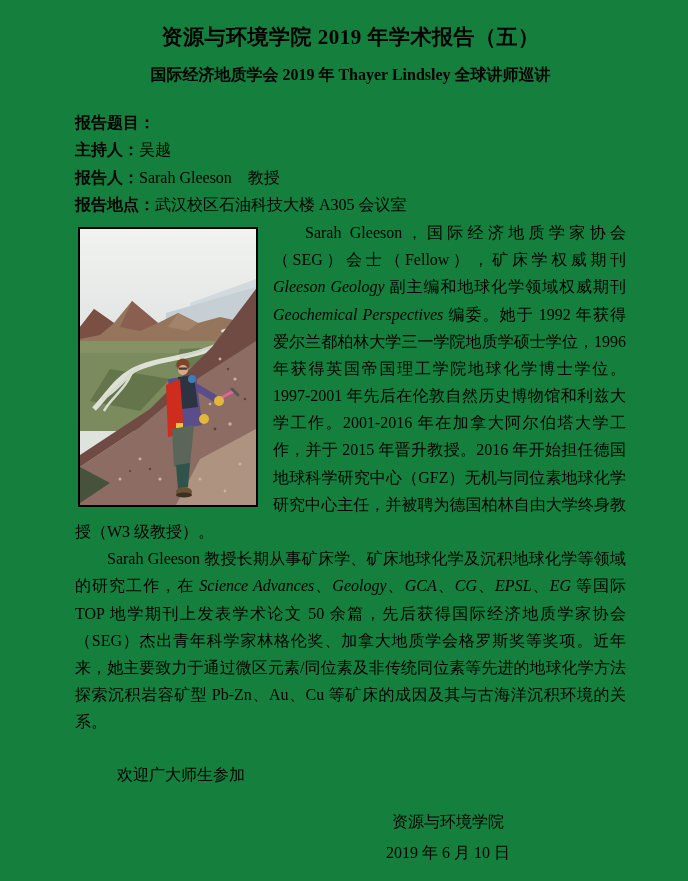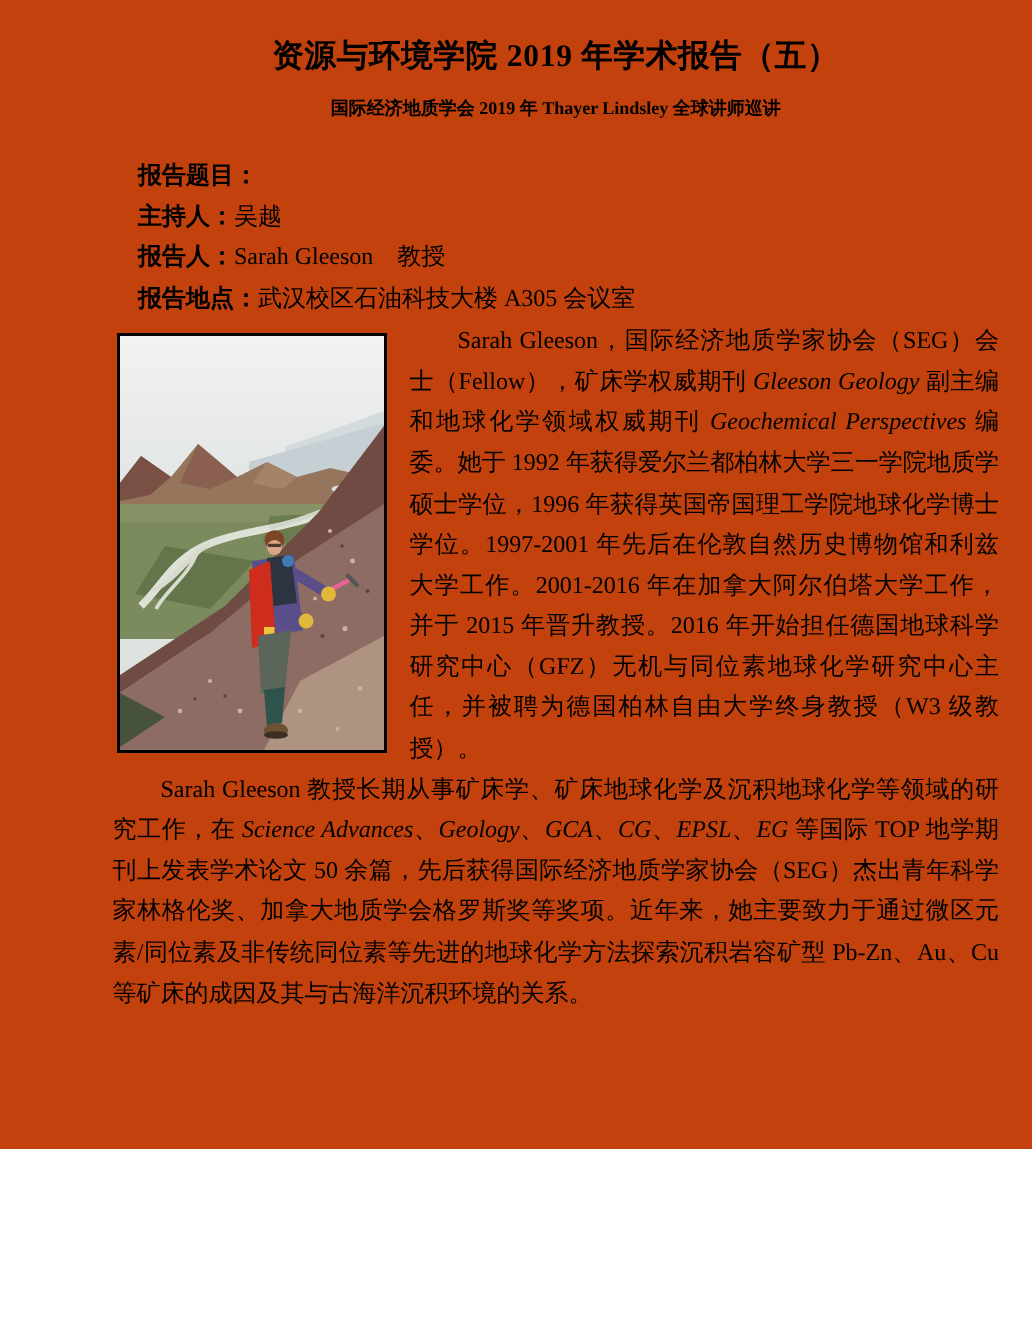--- a/index.html
+++ b/index.html
@@ -1,43 +1,43 @@
 <!DOCTYPE html>
 <html><head>
 <meta charset="utf-8">
 <style>
   html,body{margin:0;padding:0;background:#ffffff;}
   .page{
     position:relative;
-    width:688px;height:766px;
+    width:688px;height:881px;
     box-sizing:border-box;
-    padding:16px 22px 0 75px;
-    background:#c2410c;
+    padding:16px 62px 0 75px;
+    background:#15803d;
     color:#000;
     font-family:"Liberation Serif","DejaVu Serif",serif;
     font-size:16px;
     overflow:hidden;
   }
   .title{
     margin:6px 0 0 0;
     font-size:21px;
     font-weight:bold;
     text-align:center;
     line-height:1.45;
     letter-spacing:0.5px;
   }
   .subtitle{
     margin:13px 0 0 0;
-    font-size:12px;
+    font-size:16px;
     font-weight:bold;
     text-align:center;
     line-height:1.3;
   }
   .info{margin-top:23px;line-height:1.7;}
-  .row{display:flex;align-items:center;margin-left:17px;}
+  .row{display:flex;align-items:center;}
   .lbl{font-weight:bold;white-space:nowrap;flex:none;}
   .val{flex:1;white-space:pre-wrap;}
   .val.just{text-align:justify;}
   .bio{margin-top:1px;line-height:1.7;}
   .bio p{margin:0;text-indent:2em;text-align:justify;}
   .photo-frame{
     float:left;
     width:176px;height:276px;
     border:2px solid #000;
     margin:8px 15px 2px 3px;
@@ -155,14 +155,18 @@
           <ellipse cx="104" cy="266" rx="8" ry="2.5" fill="#3a2f22"></ellipse>
         </g>
       </svg>
     </div>
     <p><span>Sarah Gleeson，国际经济地质学家协会（SEG）会士（Fellow），矿床学权威期刊 </span><i>Gleeson Geology</i><span> 副主编和地球化学领域权威期刊 </span><i>Geochemical Perspectives</i><span> 编委。她于 1992 年获得爱尔兰都柏林大学三一学院地质学硕士学位，1996 年获得英国帝国理工学院地球化学博士学位。1997-2001 年先后在伦敦自然历史博物馆和利兹大学工作。2001-2016 年在加拿大阿尔伯塔大学工作，并于 2015 年晋升教授。2016 年开始担任德国地球科学研究中心（GFZ）无机与同位素地球化学研究中心主任，并被聘为德国柏林自由大学终身教授（W3 级教授）。</span></p>
     <p><span>Sarah Gleeson 教授长期从事矿床学、矿床地球化学及沉积地球化学等领域的研究工作，在 </span><i>Science Advances</i><span>、</span><i>Geology</i><span>、</span><i>GCA</i><span>、</span><i>CG</i><span>、</span><i>EPSL</i><span>、</span><i>EG</i><span> 等国际 TOP 地学期刊上发表学术论文 50 余篇，先后获得国际经济地质学家协会（SEG）杰出青年科学家林格伦奖、加拿大地质学会格罗斯奖等奖项。近年来，她主要致力于通过微区元素/同位素及非传统同位素等先进的地球化学方法探索沉积岩容矿型 Pb-Zn、Au、Cu 等矿床的成因及其与古海洋沉积环境的关系。</span></p>
   </div>
 
   <p class="welcome">欢迎广大师生参加</p>
 
+  <div class="sig">
+    <div>资源与环境学院</div>
+    <div>2019 年 6 月 10 日</div>
+  </div>
 
 </div>
 
 </body></html>

